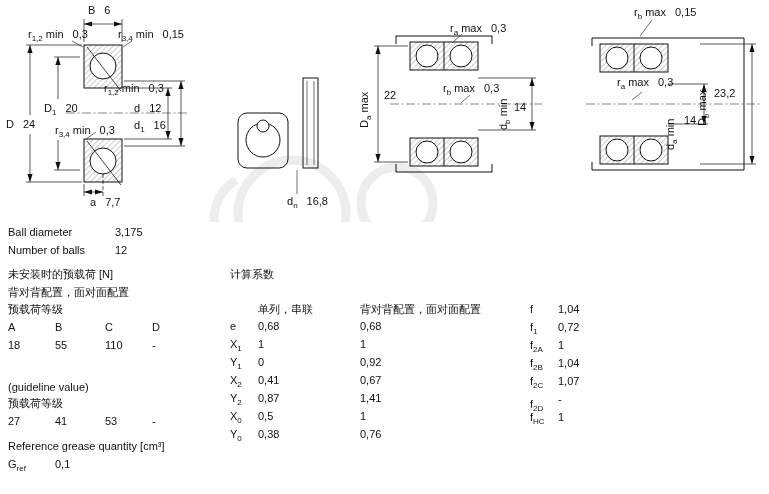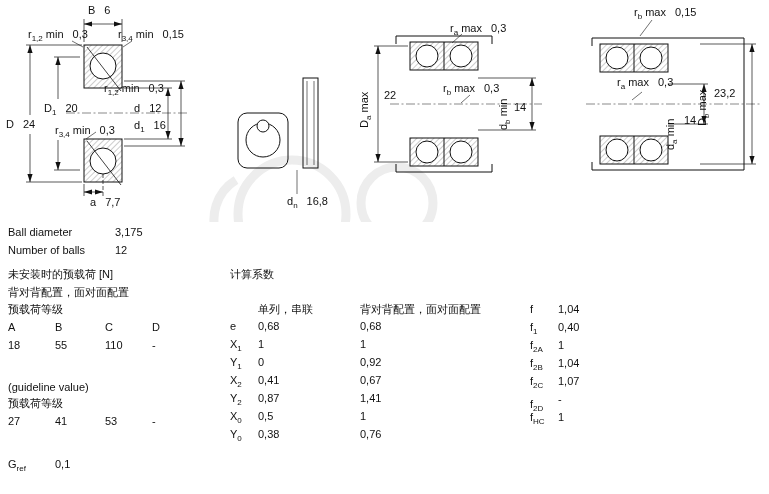--- a/index.html
+++ b/index.html
@@ -241,20 +241,21 @@
   <div class="t" style="left:105px;top:339px">110</div>
   <div class="t" style="left:152px;top:339px">-</div>
 
   <div class="t" style="left:8px;top:381px">(guideline value)</div>
   <div class="t" style="left:8px;top:397px">预载荷等级</div>
   <div class="t" style="left:8px;top:415px">27</div>
   <div class="t" style="left:55px;top:415px">41</div>
   <div class="t" style="left:105px;top:415px">53</div>
   <div class="t" style="left:152px;top:415px">-</div>
 
+  <div class="t b" style="left:8px;top:440px">Reference grease quantity [cm³]</div>
   <div class="t" style="left:8px;top:458px">
     <span>G</span><sub>ref</sub>
   </div>
   <div class="t" style="left:55px;top:458px">0,1</div>
 
   <div class="t b" style="left:230px;top:268px">计算系数</div>
   <div class="t" style="left:258px;top:303px">单列，串联</div>
   <div class="t" style="left:360px;top:303px">背对背配置，面对面配置</div>
 
   <div class="t" style="left:230px;top:320px"><span>e</span><sub></sub></div>
@@ -283,21 +284,21 @@
 
   <div class="t" style="left:230px;top:428px"><span>Y</span><sub>0</sub></div>
   <div class="t" style="left:258px;top:428px">0,38</div>
   <div class="t" style="left:360px;top:428px">0,76</div>
 
 
   <div class="t" style="left:530px;top:303px"><span>f</span><sub></sub></div>
   <div class="t" style="left:558px;top:303px">1,04</div>
 
   <div class="t" style="left:530px;top:321px"><span>f</span><sub>1</sub></div>
-  <div class="t" style="left:558px;top:321px">0,40</div>
+  <div class="t" style="left:558px;top:321px">0,72</div>
 
   <div class="t" style="left:530px;top:339px"><span>f</span><sub>2A</sub></div>
   <div class="t" style="left:558px;top:339px">1</div>
 
   <div class="t" style="left:530px;top:357px"><span>f</span><sub>2B</sub></div>
   <div class="t" style="left:558px;top:357px">1,04</div>
 
   <div class="t" style="left:530px;top:375px"><span>f</span><sub>2C</sub></div>
   <div class="t" style="left:558px;top:375px">1,07</div>
 

